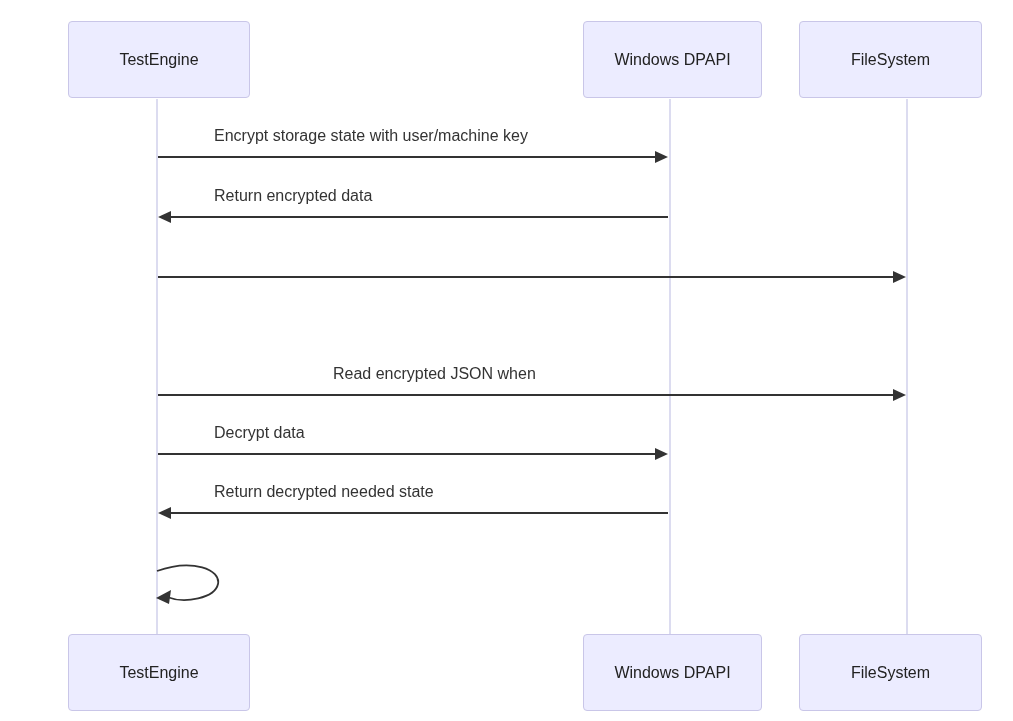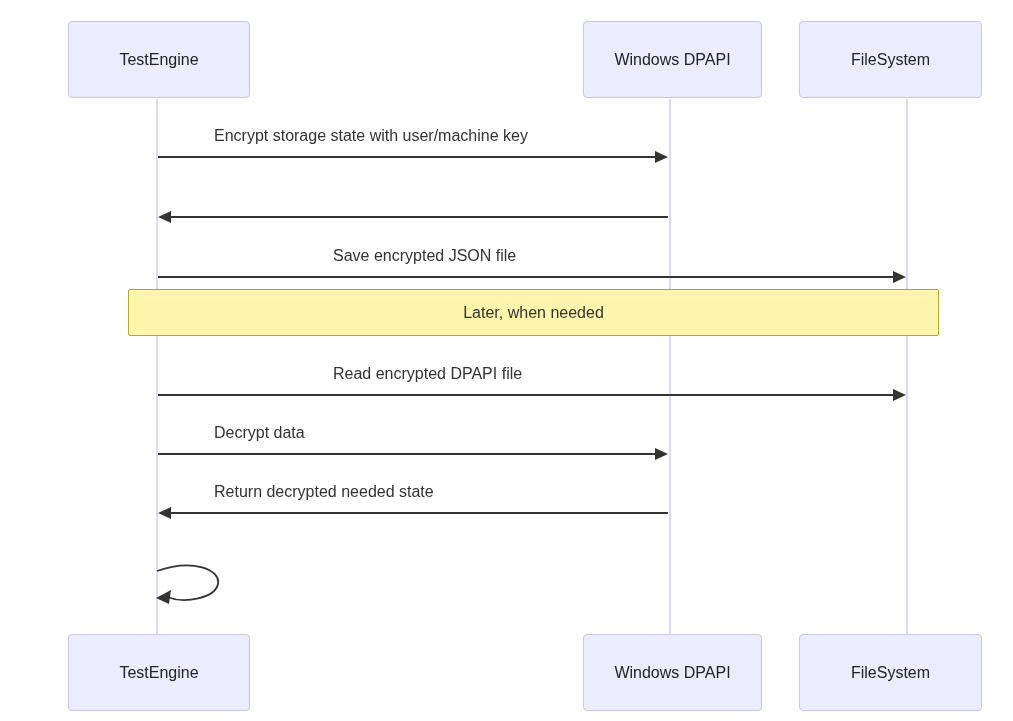--- a/index.html
+++ b/index.html
@@ -75,30 +75,27 @@
   <div class="actor pb top">
     <span>Windows DPAPI</span>
   </div>
   <div class="actor pc top">
     <span>FileSystem</span>
   </div>
 
   <div class="msg-label m1-label">Encrypt storage state with user/machine key</div>
   <div class="arrow right m1-arrow"></div>
 
+  <div class="msg-label m2-label">Return encrypted data</div>
   <div class="arrow left m2-arrow"></div>
 
-  <div class="msg-label m3-label">Save encrypted JSON file</div>
   <div class="arrow right m3-arrow"></div>
 
-  <div class="note">
-    <span>Later, when needed</span>
-  </div>
 
-  <div class="msg-label m4-label">Read encrypted DPAPI file</div>
+  <div class="msg-label m4-label">Read encrypted JSON when</div>
   <div class="arrow right m4-arrow"></div>
 
   <div class="msg-label m5-label">Decrypt data</div>
   <div class="arrow right m5-arrow"></div>
 
   <div class="msg-label m6-label">Return decrypted needed state</div>
   <div class="arrow left m6-arrow"></div>
 
   <svg class="selfloop" width="72" height="44">
     <path d="M2,7 C38,-6 66,6 63,20 C60,34 30,40 12,33" fill="none" stroke="#333333" stroke-width="1.8"></path>

